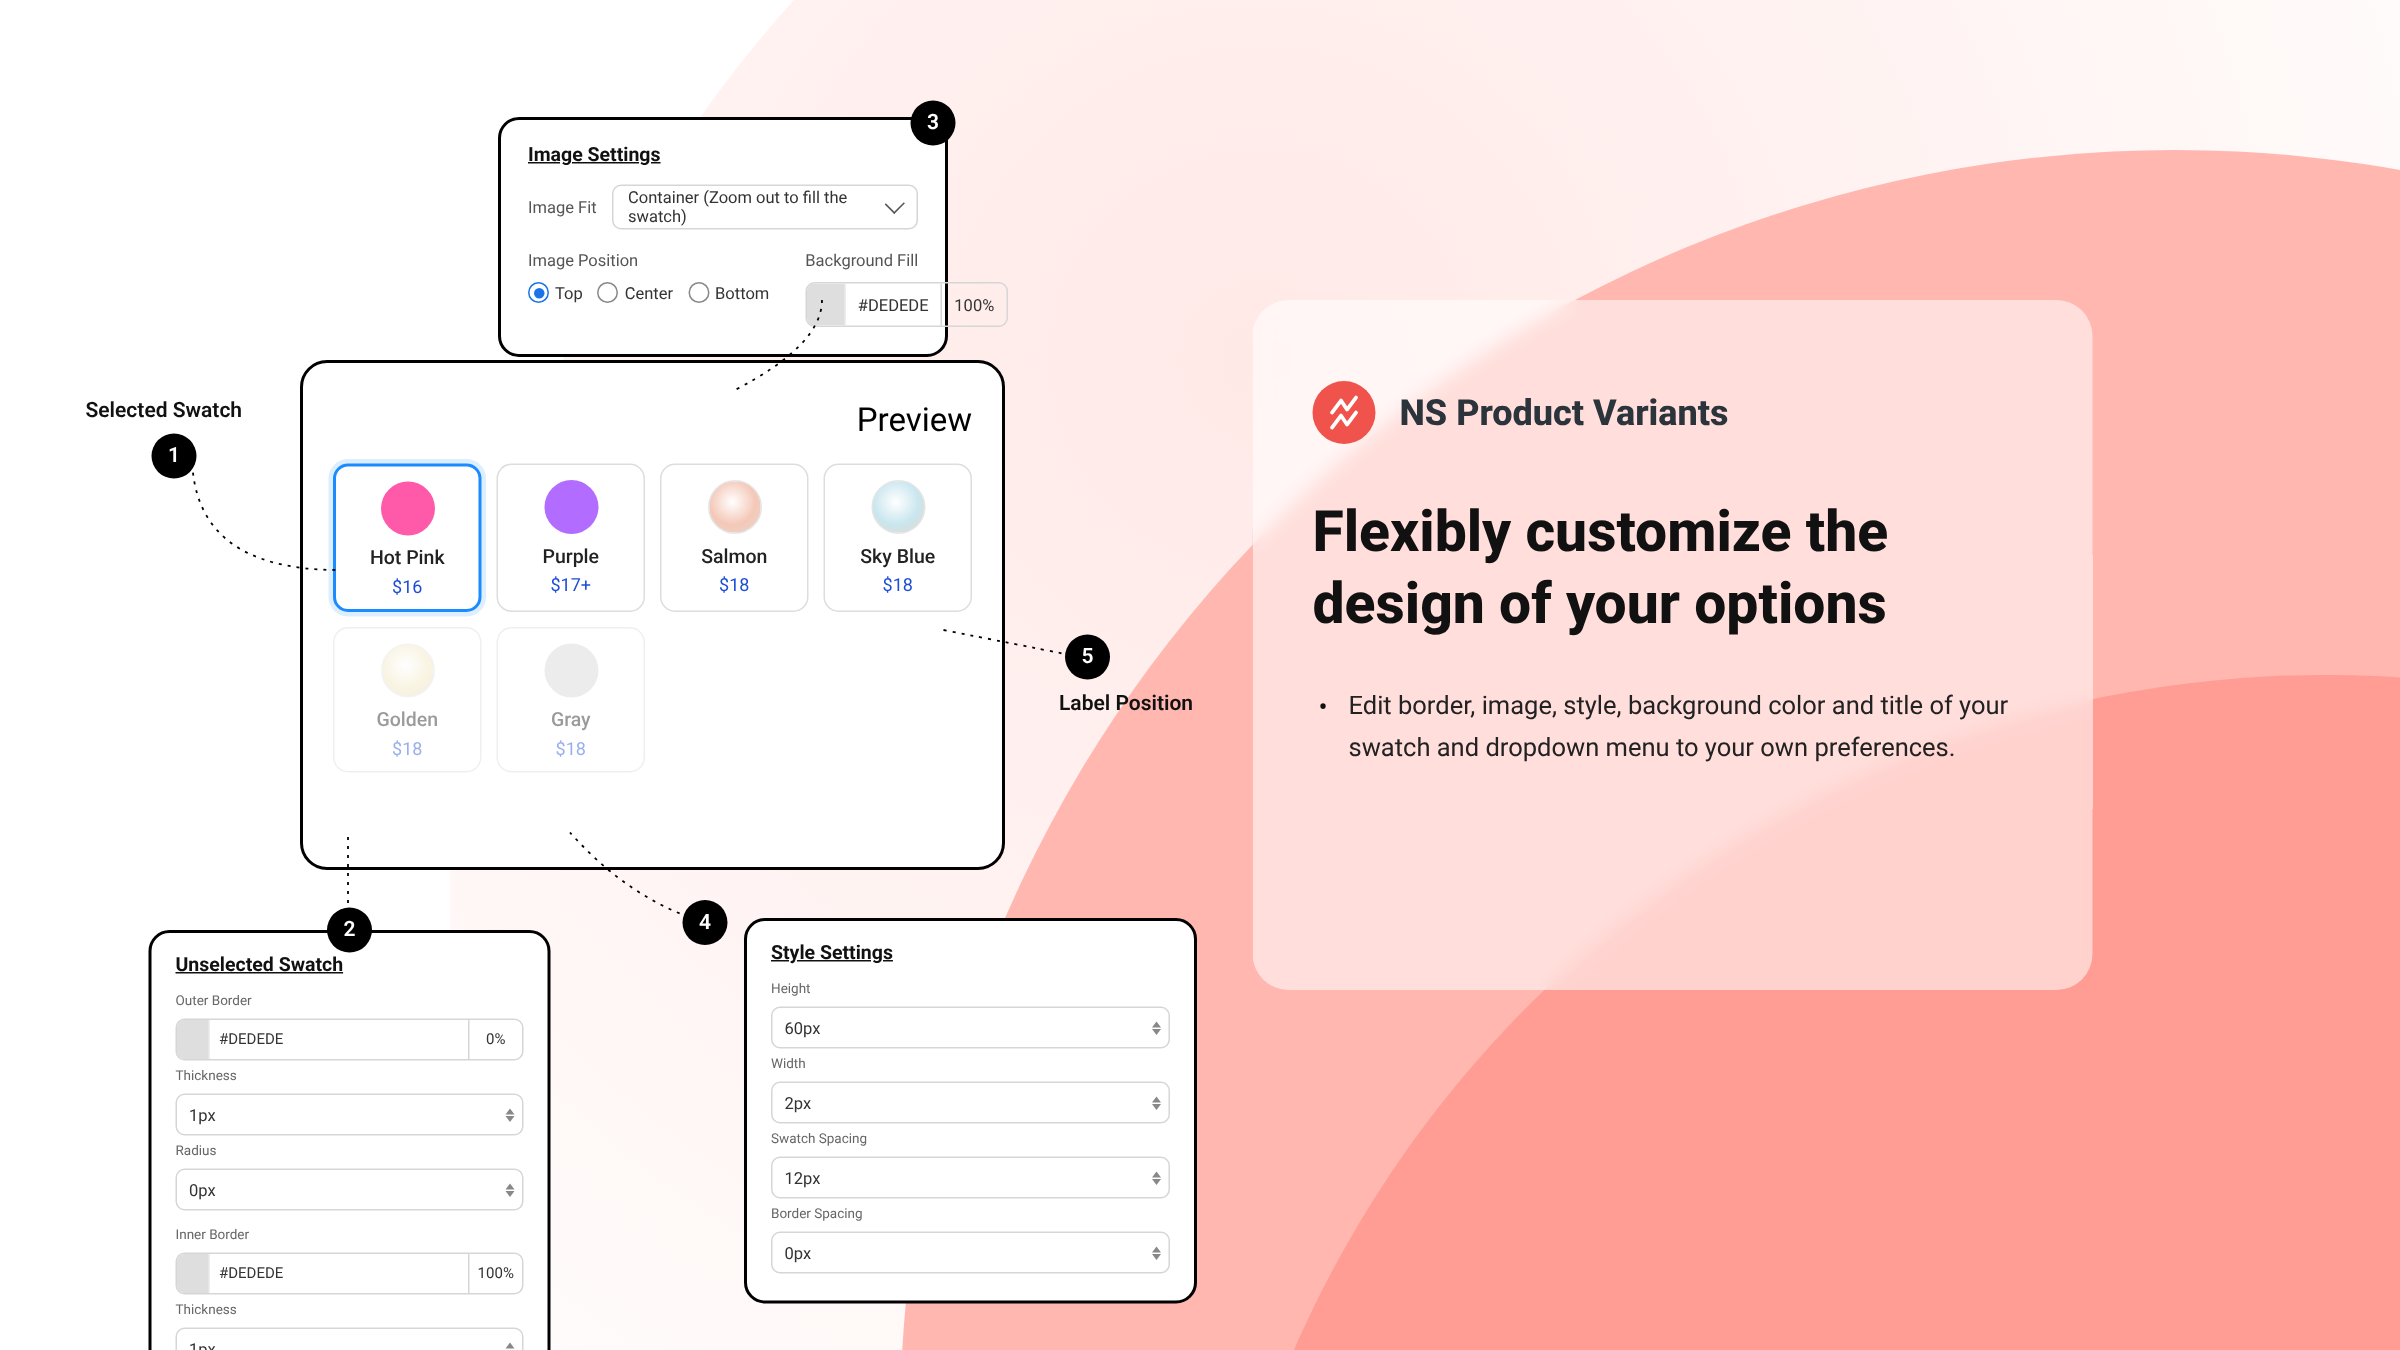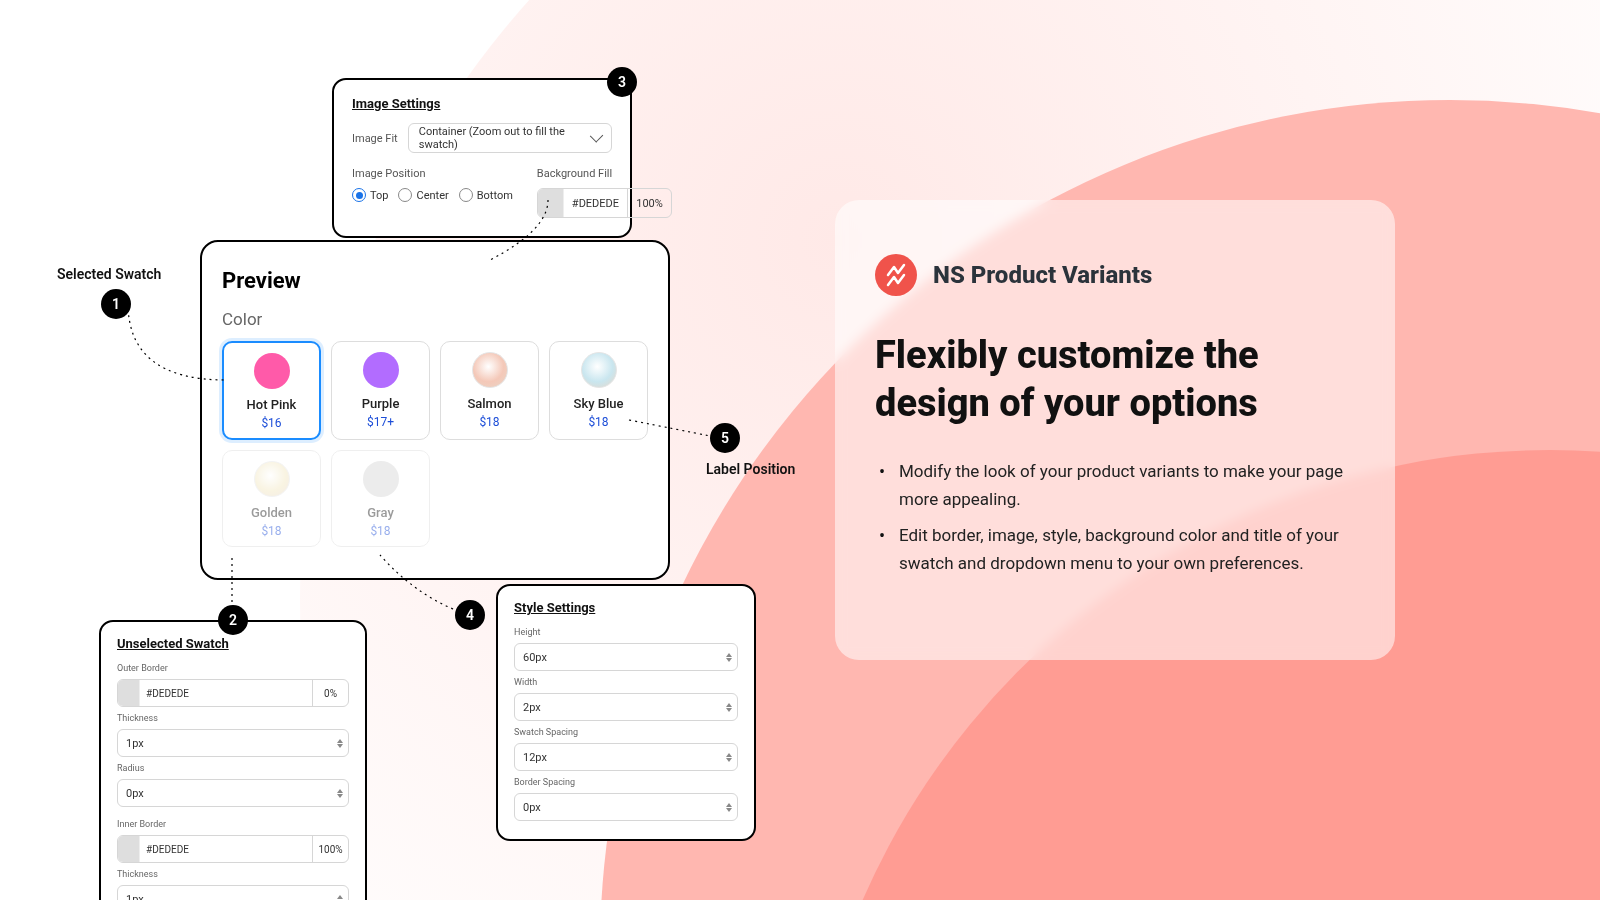--- a/index.html
+++ b/index.html
@@ -30,32 +30,32 @@
   .radio .dot { width:14px; height:14px; border:1.5px solid #888; border-radius:50%; display:flex; align-items:center; justify-content:center;}
   .radio.sel .dot { border-color:#1a73e8; }
   .radio.sel .dot::after { content:""; width:7px; height:7px; background:#1a73e8; border-radius:50%; }
   .bg-fill { display:flex; border:1px solid #d6d6d6; border-radius:6px; overflow:hidden; height:30px; }
   .bg-fill .sw { width:26px; background:#dedede; border-right:1px solid #eee; }
   .bg-fill .hex { flex:1; display:flex; align-items:center; padding:0 8px; font-size:11px; color:#333; min-width:62px;}
   .bg-fill .pct { width:44px; border-left:1px solid #d6d6d6; display:flex; align-items:center; justify-content:center; font-size:11px; color:#333;}
 
   
   .preview { left:200px; top:240px; width:470px; height:340px; border-radius:18px; padding:26px 20px 18px 20px;}
-  .preview h2 { font-size:22px; font-weight:700; margin-bottom:16px; }
+  .preview h2 { font-size:22px; font-weight:400; margin-bottom:16px;text-align:right; }
   .preview .sub { font-size:17px; color:#666; margin-bottom:12px; }
   .grid { display:grid; grid-template-columns:repeat(4, 1fr); gap:10px; }
   .swatch { border:1px solid #ddd; border-radius:10px; padding:10px 4px 8px; display:flex; flex-direction:column; align-items:center; gap:4px; background:#fff;}
   .swatch.selected { border:2px solid #1a8cff; box-shadow: 0 0 0 3px rgba(26,140,255,.15);}
   .swatch.disabled { opacity:.45; }
   .circle { width:36px; height:36px; border-radius:50%; }
   .sw-name { font-size:13px; color:#222; margin-top:4px; font-weight:500;}
   .sw-price { font-size:12px; color:#1d4ed8; }
 
   
-  .style-settings { left:496px; top:584px; width:260px; padding:14px 16px 18px;}
+  .style-settings { left:496px; top:612px; width:302px; padding:14px 16px 18px;}
   .ss-row { display:flex; gap:6px; margin-top:10px;flex-direction:column;}
   .ss-col { display:flex; flex-direction:column; gap:6px; flex:1;}
   .ss-lbl { font-size:9px; color:#666; white-space:nowrap;}
   .stepper { height:28px; border:1px solid #d6d6d6; border-radius:6px; display:flex; align-items:center; justify-content:space-between; padding:0 5px 0 8px; font-size:11px; color:#333; background:#fff;}
   .step-icons { display:flex; flex-direction:column; gap:1px;}
   .tri-up, .tri-down { width:0; height:0; border-left:3px solid transparent; border-right:3px solid transparent;}
   .tri-up { border-bottom:4px solid #888; }
   .tri-down { border-top:4px solid #888; }
 
   
@@ -150,21 +150,20 @@
           <div class="sw"></div>
           <div class="hex">#DEDEDE</div>
           <div class="pct">100%</div>
         </div>
       </div>
     </div>
   </div>
 
   <div class="panel preview">
     <h2>Preview</h2>
-    <div class="sub">Color</div>
     <div class="grid" id="swatch-grid">
         <div class="swatch selected">
           <div class="circle" style="background: rgb(255, 90, 169);"></div>
           <div class="sw-name">Hot Pink</div>
           <div class="sw-price">$16</div>
         </div>
         <div class="swatch">
           <div class="circle" style="background: rgb(178, 108, 255);"></div>
           <div class="sw-name">Purple</div>
           <div class="sw-price">$17+</div>
@@ -306,18 +305,17 @@
     <div class="brand">
       <div class="brand-icon">
         <svg width="24" height="24" viewBox="0 0 24 24">
             <path d="M4 12 L10 4 L14 10 L20 2 M4 22 L10 14 L14 20 L20 12" stroke="#fff" stroke-width="2.5" fill="none" stroke-linejoin="round" stroke-linecap="round"></path>
           </svg>
       </div>
       <div class="brand-name">NS Product Variants</div>
     </div>
     <div class="headline">Flexibly customize the design of your options</div>
     <ul class="bullets" id="bullets">
-        <li>Modify the look of your product variants to make your page more appealing.</li>
         <li>Edit border, image, style, background color and title of your swatch and dropdown menu to your own preferences.</li>
       </ul>
   </div>
 
 </div>
 
 </body></html>

